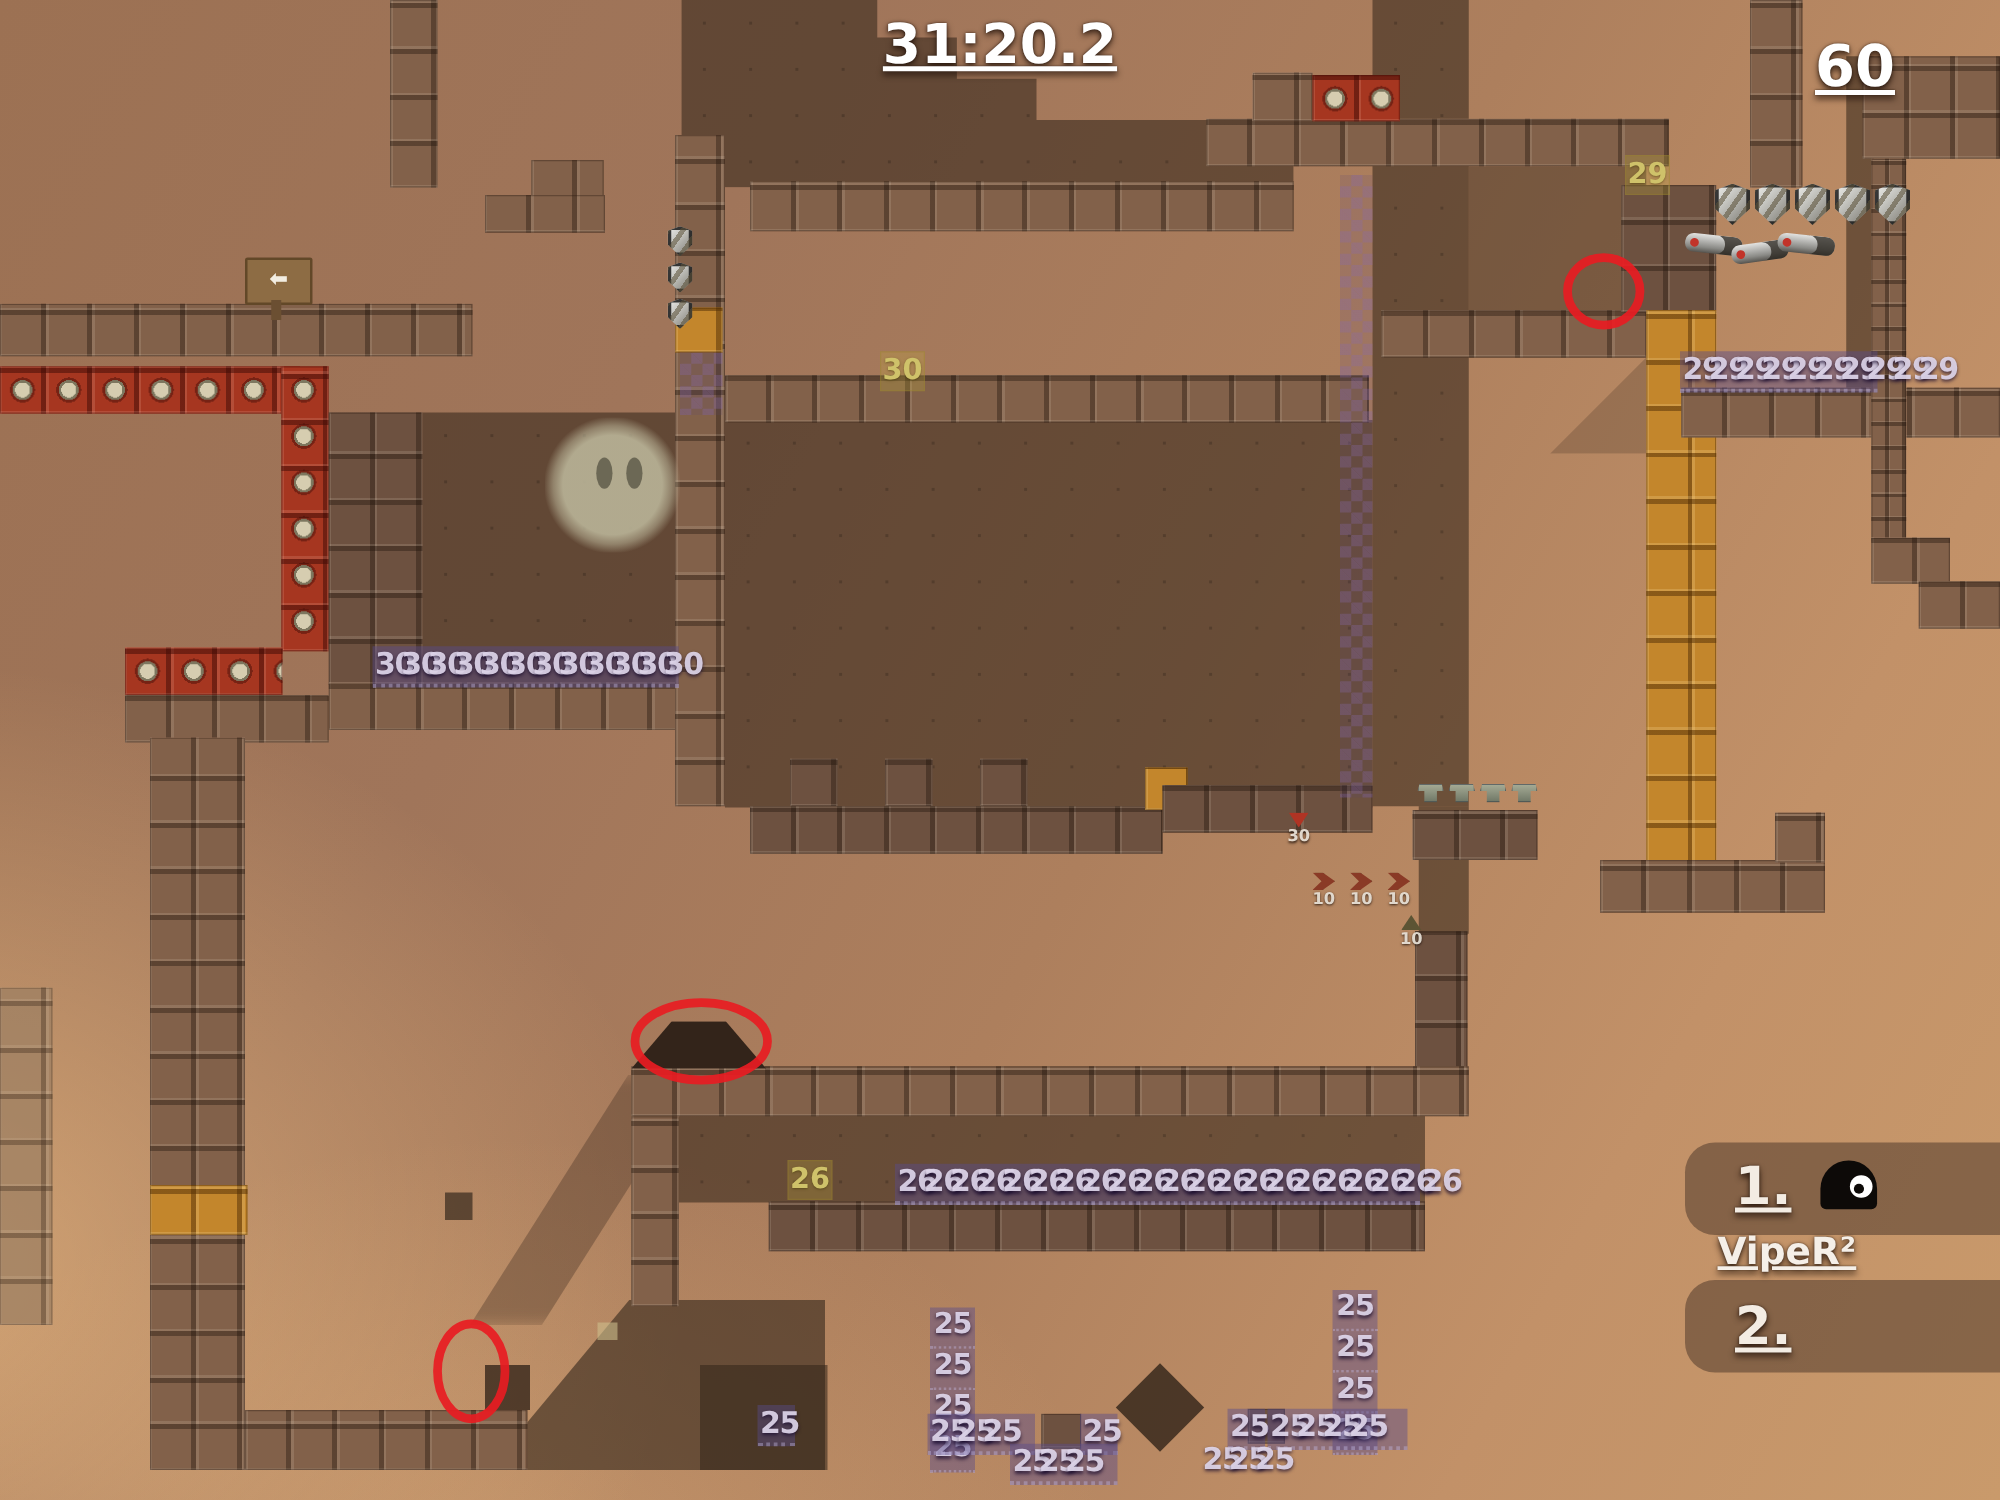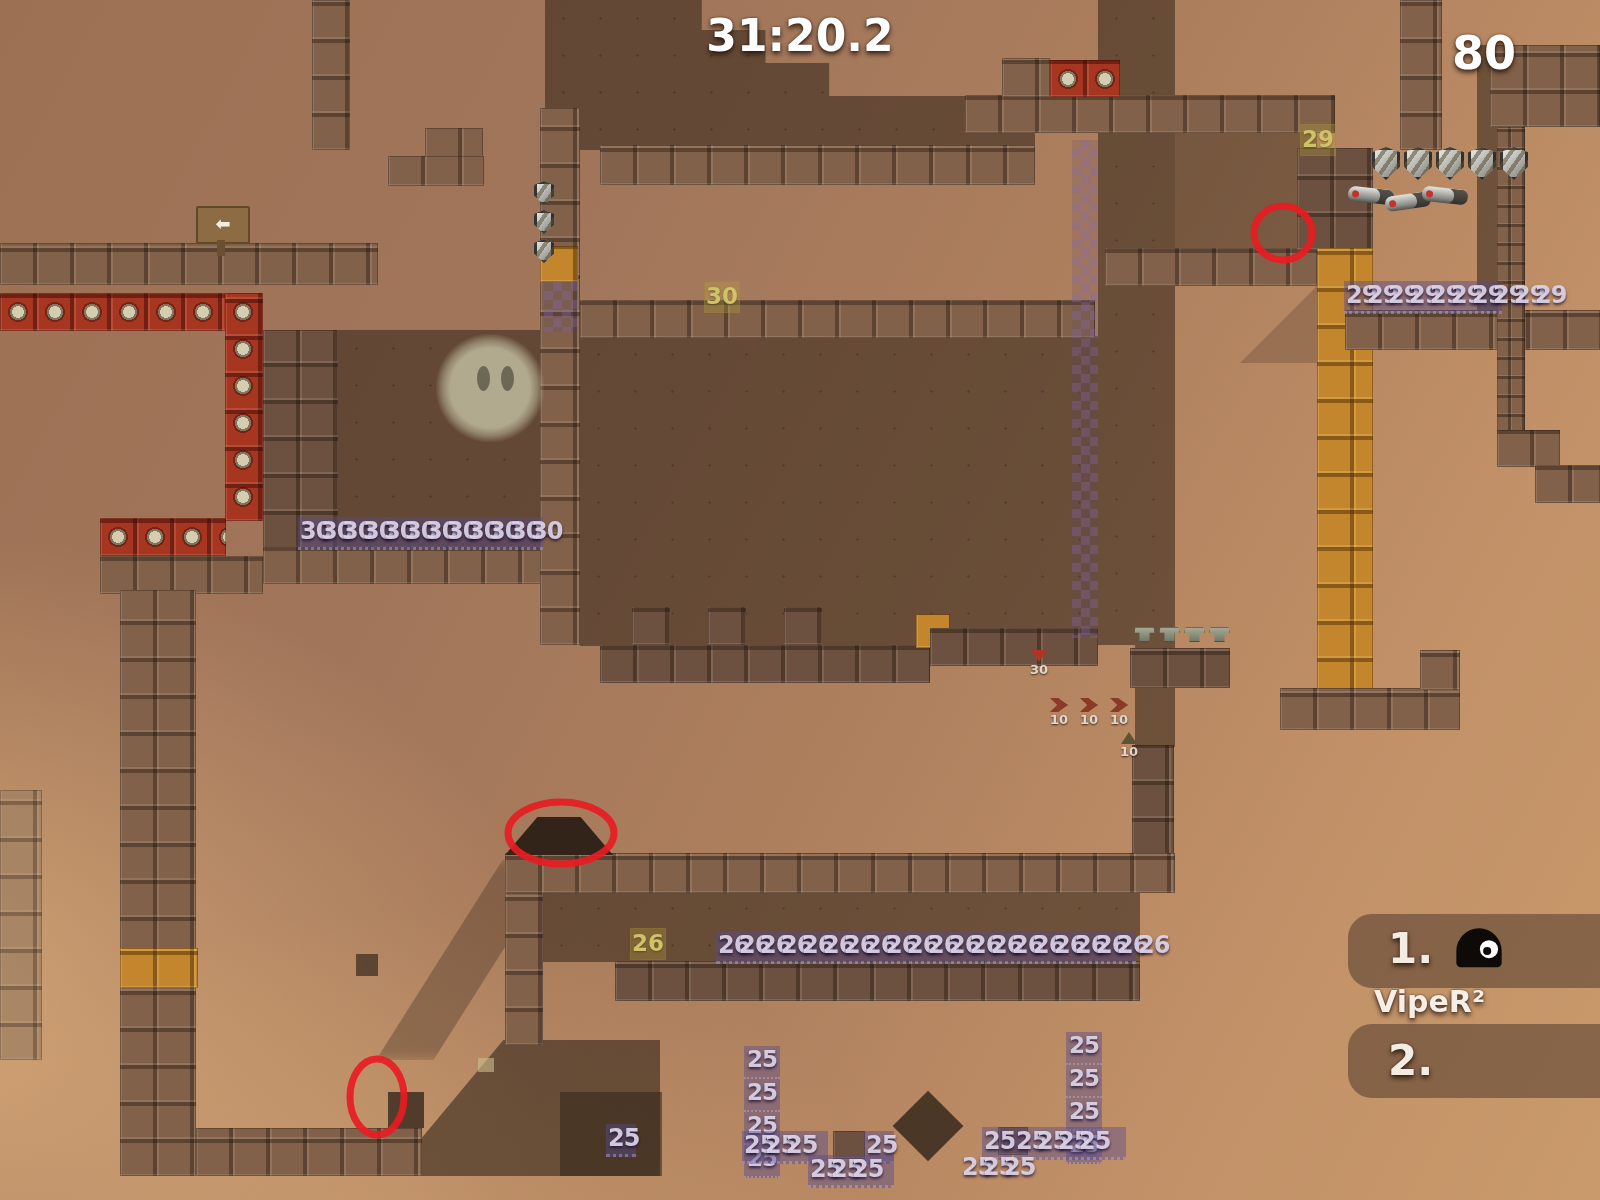--- a/index.html
+++ b/index.html
@@ -42,21 +42,21 @@
     background-position:0 0,9px 9px;background-size:18px 18px;}
   .strip-bg{background:rgba(88,76,140,.45);border-bottom:3px dotted rgba(195,185,225,.4);}
   .numtxt{font-weight:bold;color:rgba(222,214,234,.92);line-height:1;letter-spacing:-1px;
     text-shadow:0 2px 3px rgba(25,12,45,.75);white-space:nowrap;}
   .strip-h span{display:inline-block;font-size:24px;width:21px;overflow:visible;}
   .strip-v span{display:block;font-size:23px;height:27px;padding:2px 3px;background:rgba(88,76,140,.45);
     border-bottom:2px dotted rgba(195,185,225,.4);margin-bottom:0px;}
   .label-tile{background:rgba(190,170,60,.28);border:1px solid rgba(150,130,40,.35);
     color:#cfc26a;font-weight:bold;font-size:23px;line-height:28px;text-align:center;
     text-shadow:0 1px 2px rgba(60,50,0,.5);}
-  .hudtxt{color:#fff;font-weight:bold;text-shadow:0 3px 5px rgba(30,15,8,.8),0 0 2px rgba(30,15,8,.7);}
+  .hudtxt{color:#fff;font-weight:bold;text-shadow:0 3px 5px rgba(30,15,8,.8),0 0 2px rgba(30,15,8,.7);text-decoration:underline;}
   .panel{background:rgba(70,50,38,.5);border-radius:24px 0 0 24px;}
   .bar{background:rgba(64,46,35,.55);border-radius:28px 0 0 28px;}
   .ghost{background:radial-gradient(circle, rgba(184,178,150,.92) 0 52%, rgba(184,178,150,.55) 62%, rgba(184,178,150,0) 72%);}
   .eye{background:rgba(104,100,82,.95);border-radius:50%;}
   .shield{background:linear-gradient(135deg,#f0f0ee 0%,#c9c9c4 35%,#77756d 100%);
     clip-path:polygon(50% 0,100% 16%,100% 60%,50% 100%,0 60%,0 16%);
     box-shadow:inset 0 0 0 3px rgba(25,25,25,.85);}
   .shield i{position:absolute;inset:0;display:block;
     background:repeating-linear-gradient(125deg, rgba(90,80,55,.55) 0 4px, transparent 4px 10px);
     clip-path:inherit;}
@@ -258,21 +258,21 @@
       <div class="stool" style="position: absolute; left: 1209px; top: 627px; width: 21px; height: 15px; z-index: 5;"></div>
     </div>
 
   <svg class="annot" width="1600" height="1200" id="annot-svg">
       <ellipse cx="1283" cy="233" rx="29" ry="27" fill="none" stroke="#e81c22" stroke-width="7" opacity="0.92"></ellipse>
       <ellipse cx="561" cy="833" rx="53" ry="31" fill="none" stroke="#e81c22" stroke-width="7" opacity="0.92"></ellipse>
       <ellipse cx="377" cy="1097" rx="27" ry="38" fill="none" stroke="#e81c22" stroke-width="7" opacity="0.92"></ellipse>
     </svg>
 
   <div class="t hudtxt" style="left:0;top:10px;width:1600px;text-align:center;font-size:44px;z-index:8;">31:20.2</div>
-  <div class="t hudtxt" style="left:1452px;top:26px;width:120px;text-align:left;font-size:46px;z-index:8;">80</div>
+  <div class="t hudtxt" style="left:1452px;top:26px;width:120px;text-align:left;font-size:46px;z-index:8;">60</div>
 
   <div class="t panel" style="left:1348px;top:914px;width:252px;height:74px;z-index:8;">
     <span class="hudtxt" style="position:absolute;left:40px;top:10px;font-size:42px;color:#f3ece3;">1.</span>
     <svg style="position:absolute;left:102px;top:8px;" width="58" height="58" viewBox="0 0 64 64">
       <path d="M32 7 a25 25 0 0 1 25 25 v13 a5 5 0 0 1 -5 5 h-40 a5 5 0 0 1 -5 -5 v-13 a25 25 0 0 1 25 -25 z" fill="#0d0a08"></path>
       <circle cx="43" cy="30" r="10" fill="#ffffff"></circle>
       <circle cx="41" cy="32" r="4.5" fill="#0d0a08"></circle>
     </svg>
   </div>
   <div class="t hudtxt" style="left:1374px;top:984px;font-size:30px;color:#f5efe8;z-index:8;">VipeR²</div>

